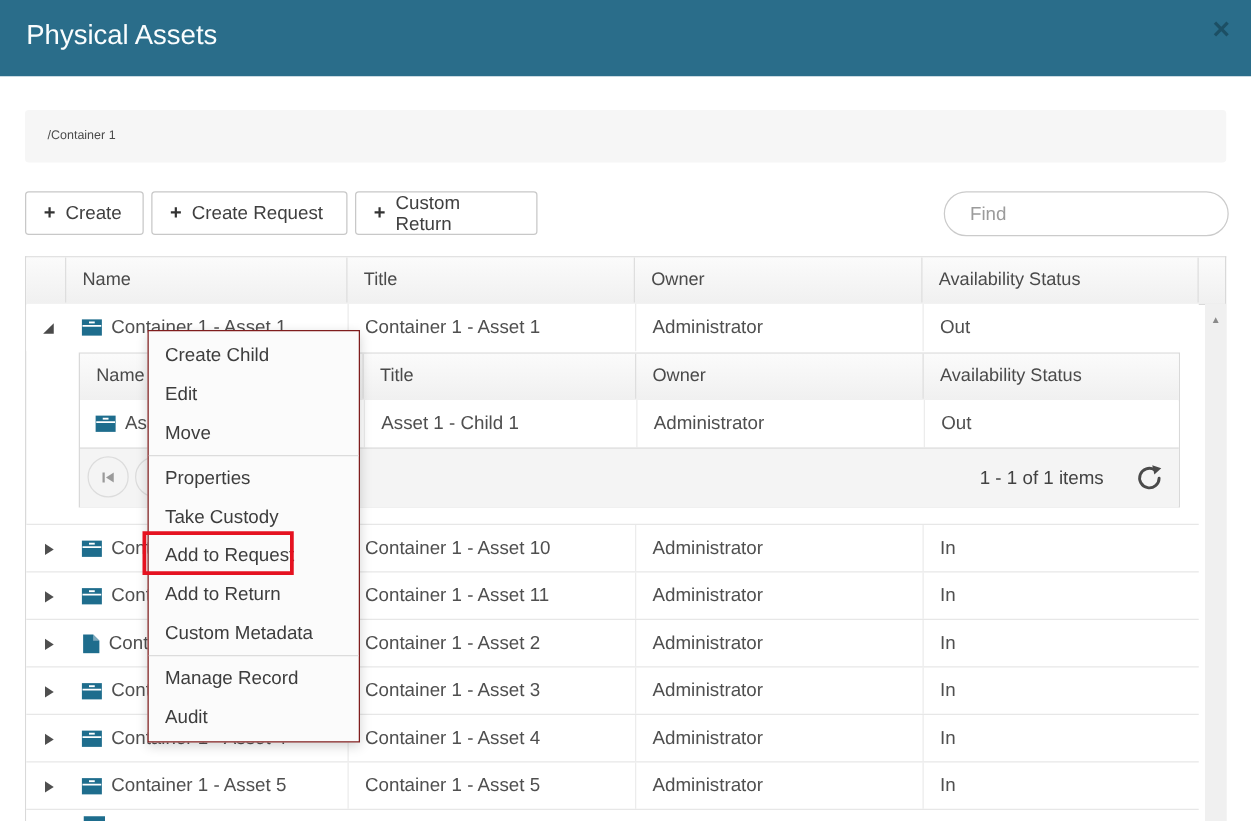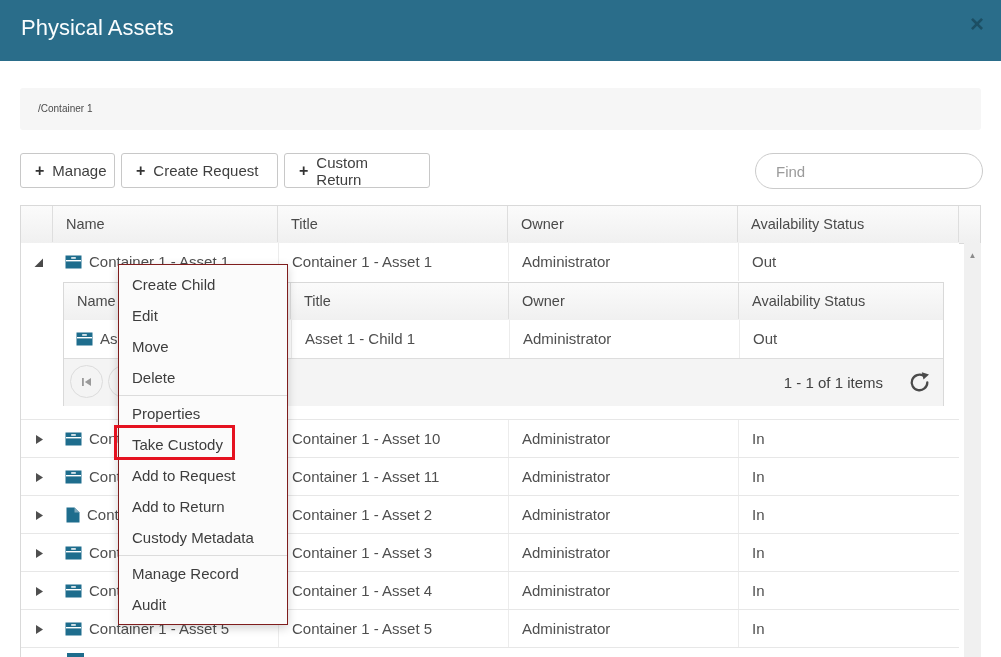--- a/index.html
+++ b/index.html
@@ -75,21 +75,21 @@
     <div class="title">Physical Assets</div>
     <div class="close">×</div>
   </div>
 
   <div class="breadcrumb">
     <span>/Container 1</span>
   </div>
 
   <div class="btn" id="btn-create">
     <span class="plus">+</span>
-    <span>Manage</span>
+    <span>Create</span>
   </div>
   <div class="btn" id="btn-create-request">
     <span class="plus">+</span>
     <span>Create Request</span>
   </div>
   <div class="btn" id="btn-create-return">
     <span class="plus">+</span>
     <span>Custom Return</span>
   </div>
   <input class="find" type="text" placeholder="Find" style="">
@@ -285,27 +285,26 @@
 
     <div class="scroll-track">
       <div class="scroll-up">▲</div>
     </div>
   </div>
 
   <div class="cmenu">
     <div class="citem">Create Child</div>
     <div class="citem">Edit</div>
     <div class="citem">Move</div>
-    <div class="citem">Delete</div>
     <div class="cdivider"></div>
     <div class="citem">Properties</div>
     <div class="citem">Take Custody</div>
     <div class="citem">Add to Request</div>
     <div class="citem">Add to Return</div>
-    <div class="citem">Custody Metadata</div>
+    <div class="citem">Custom Metadata</div>
     <div class="cdivider"></div>
     <div class="citem">Manage Record</div>
     <div class="citem">Audit</div>
   </div>
 
   <div class="redbox"></div>
 
 </div>
 
 </body></html>

